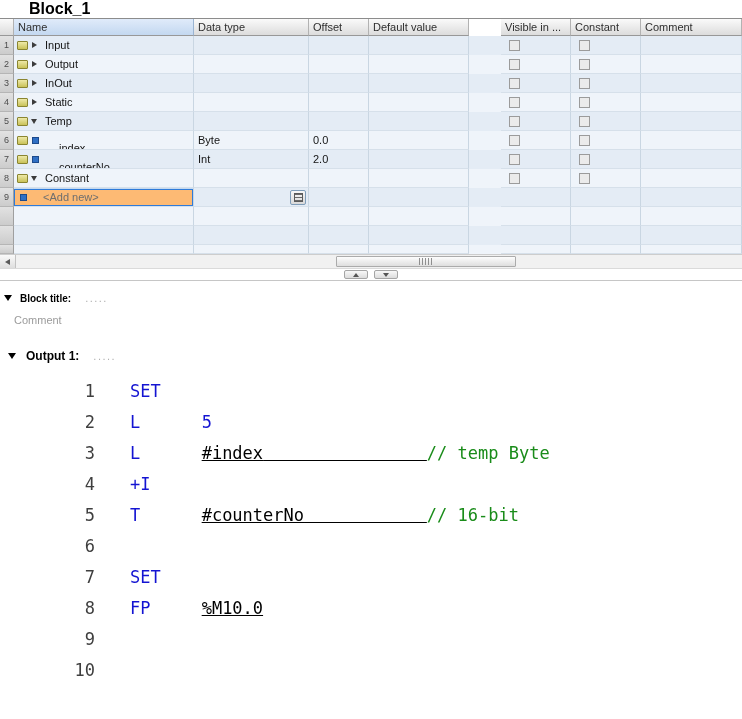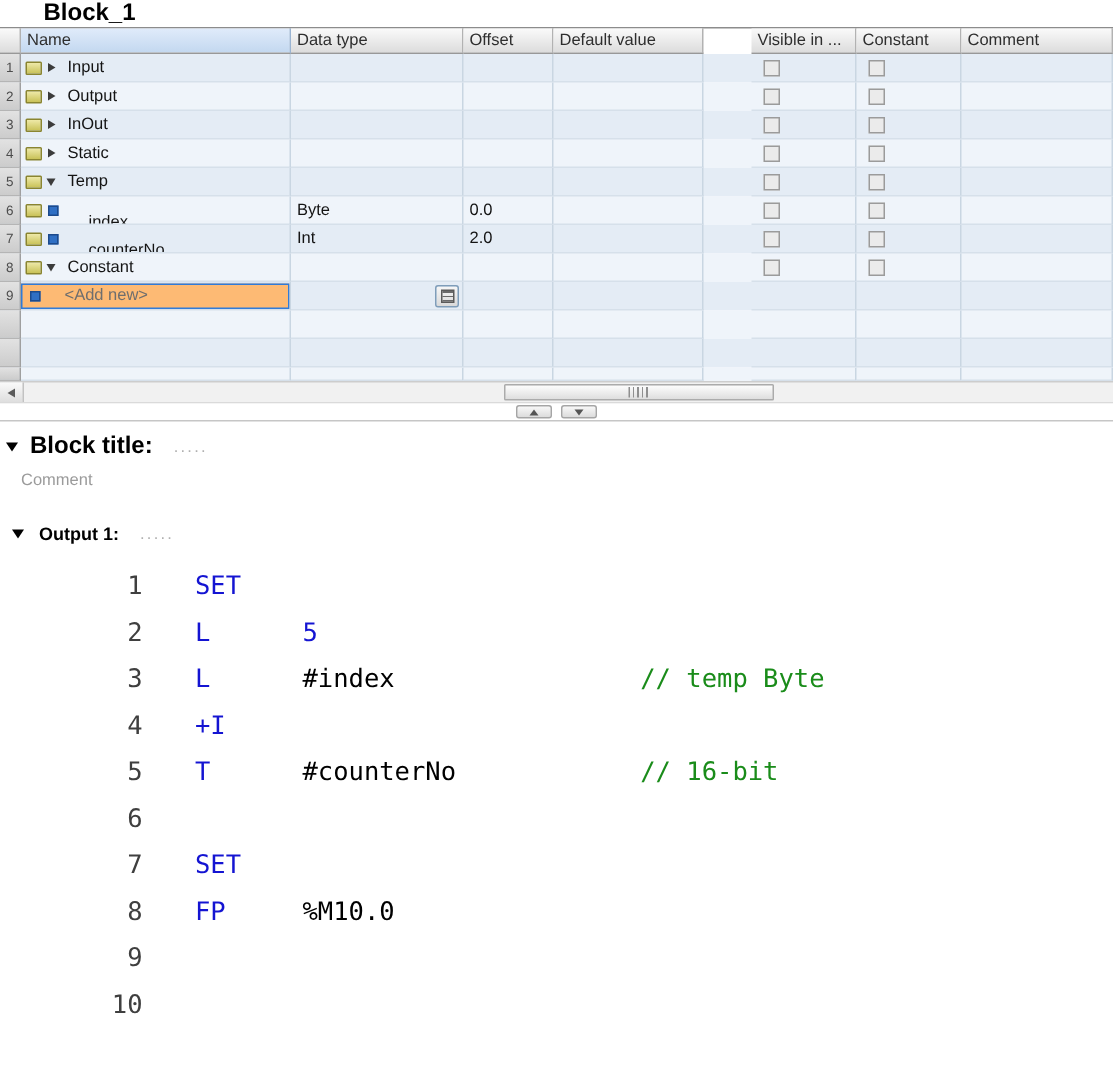--- a/index.html
+++ b/index.html
@@ -85,34 +85,34 @@
     background:linear-gradient(#f8f8f8,#dcdcdc);display:flex;align-items:center;justify-content:center;}
   .tri-up-s{width:0;height:0;border-left:3px solid transparent;border-right:3px solid transparent;
     border-bottom:4px solid #555;}
   .tri-down-s{width:0;height:0;border-left:3px solid transparent;border-right:3px solid transparent;
     border-top:4px solid #555;}
 
   
   .bt-row{display:flex;align-items:center;padding-left:4px;height:22px;margin-top:6px;}
   .tri-down-lg{width:0;height:0;flex:none;border-left:4px solid transparent;
     border-right:4px solid transparent;border-top:6px solid #000;}
-  .bt-label{font-weight:bold;font-size:16px;color:#000;margin-left:8px;}
+  .bt-label{font-weight:bold;font-size:10px;color:#000;margin-left:8px;}
   .dots{color:#b0b0b0;font-size:11px;margin-left:14px;letter-spacing:1.5px;}
   .comment-row{color:#9b9b9b;font-size:11px;padding:5px 0 10px 14px;}
   .net-row{display:flex;align-items:center;padding-left:8px;height:24px;margin-top:8px;}
   .net-label{font-weight:bold;font-size:12px;color:#000;margin-left:10px;}
 
   
   .code{padding-top:8px;background:#fff;}
   .code-line{display:flex;height:31px;line-height:31px;
     font-family:"DejaVu Sans Mono","Liberation Mono",monospace;font-size:17px;}
   .ln{width:95px;flex:none;text-align:right;color:#3f3f3f;}
   .ct{margin-left:35px;white-space:pre;}
   .tk-kw{color:var(--kw);}
-  .tk-op{color:var(--op);}
+  .tk-op{color:var(--op);text-decoration:underline;}
   .tk-cm{color:var(--cm);}
 </style>
 </head>
 <body>
 
 <div class="app">
 
   <div class="title-bar">
     <span class="title-text">Block_1</span>
   </div>

